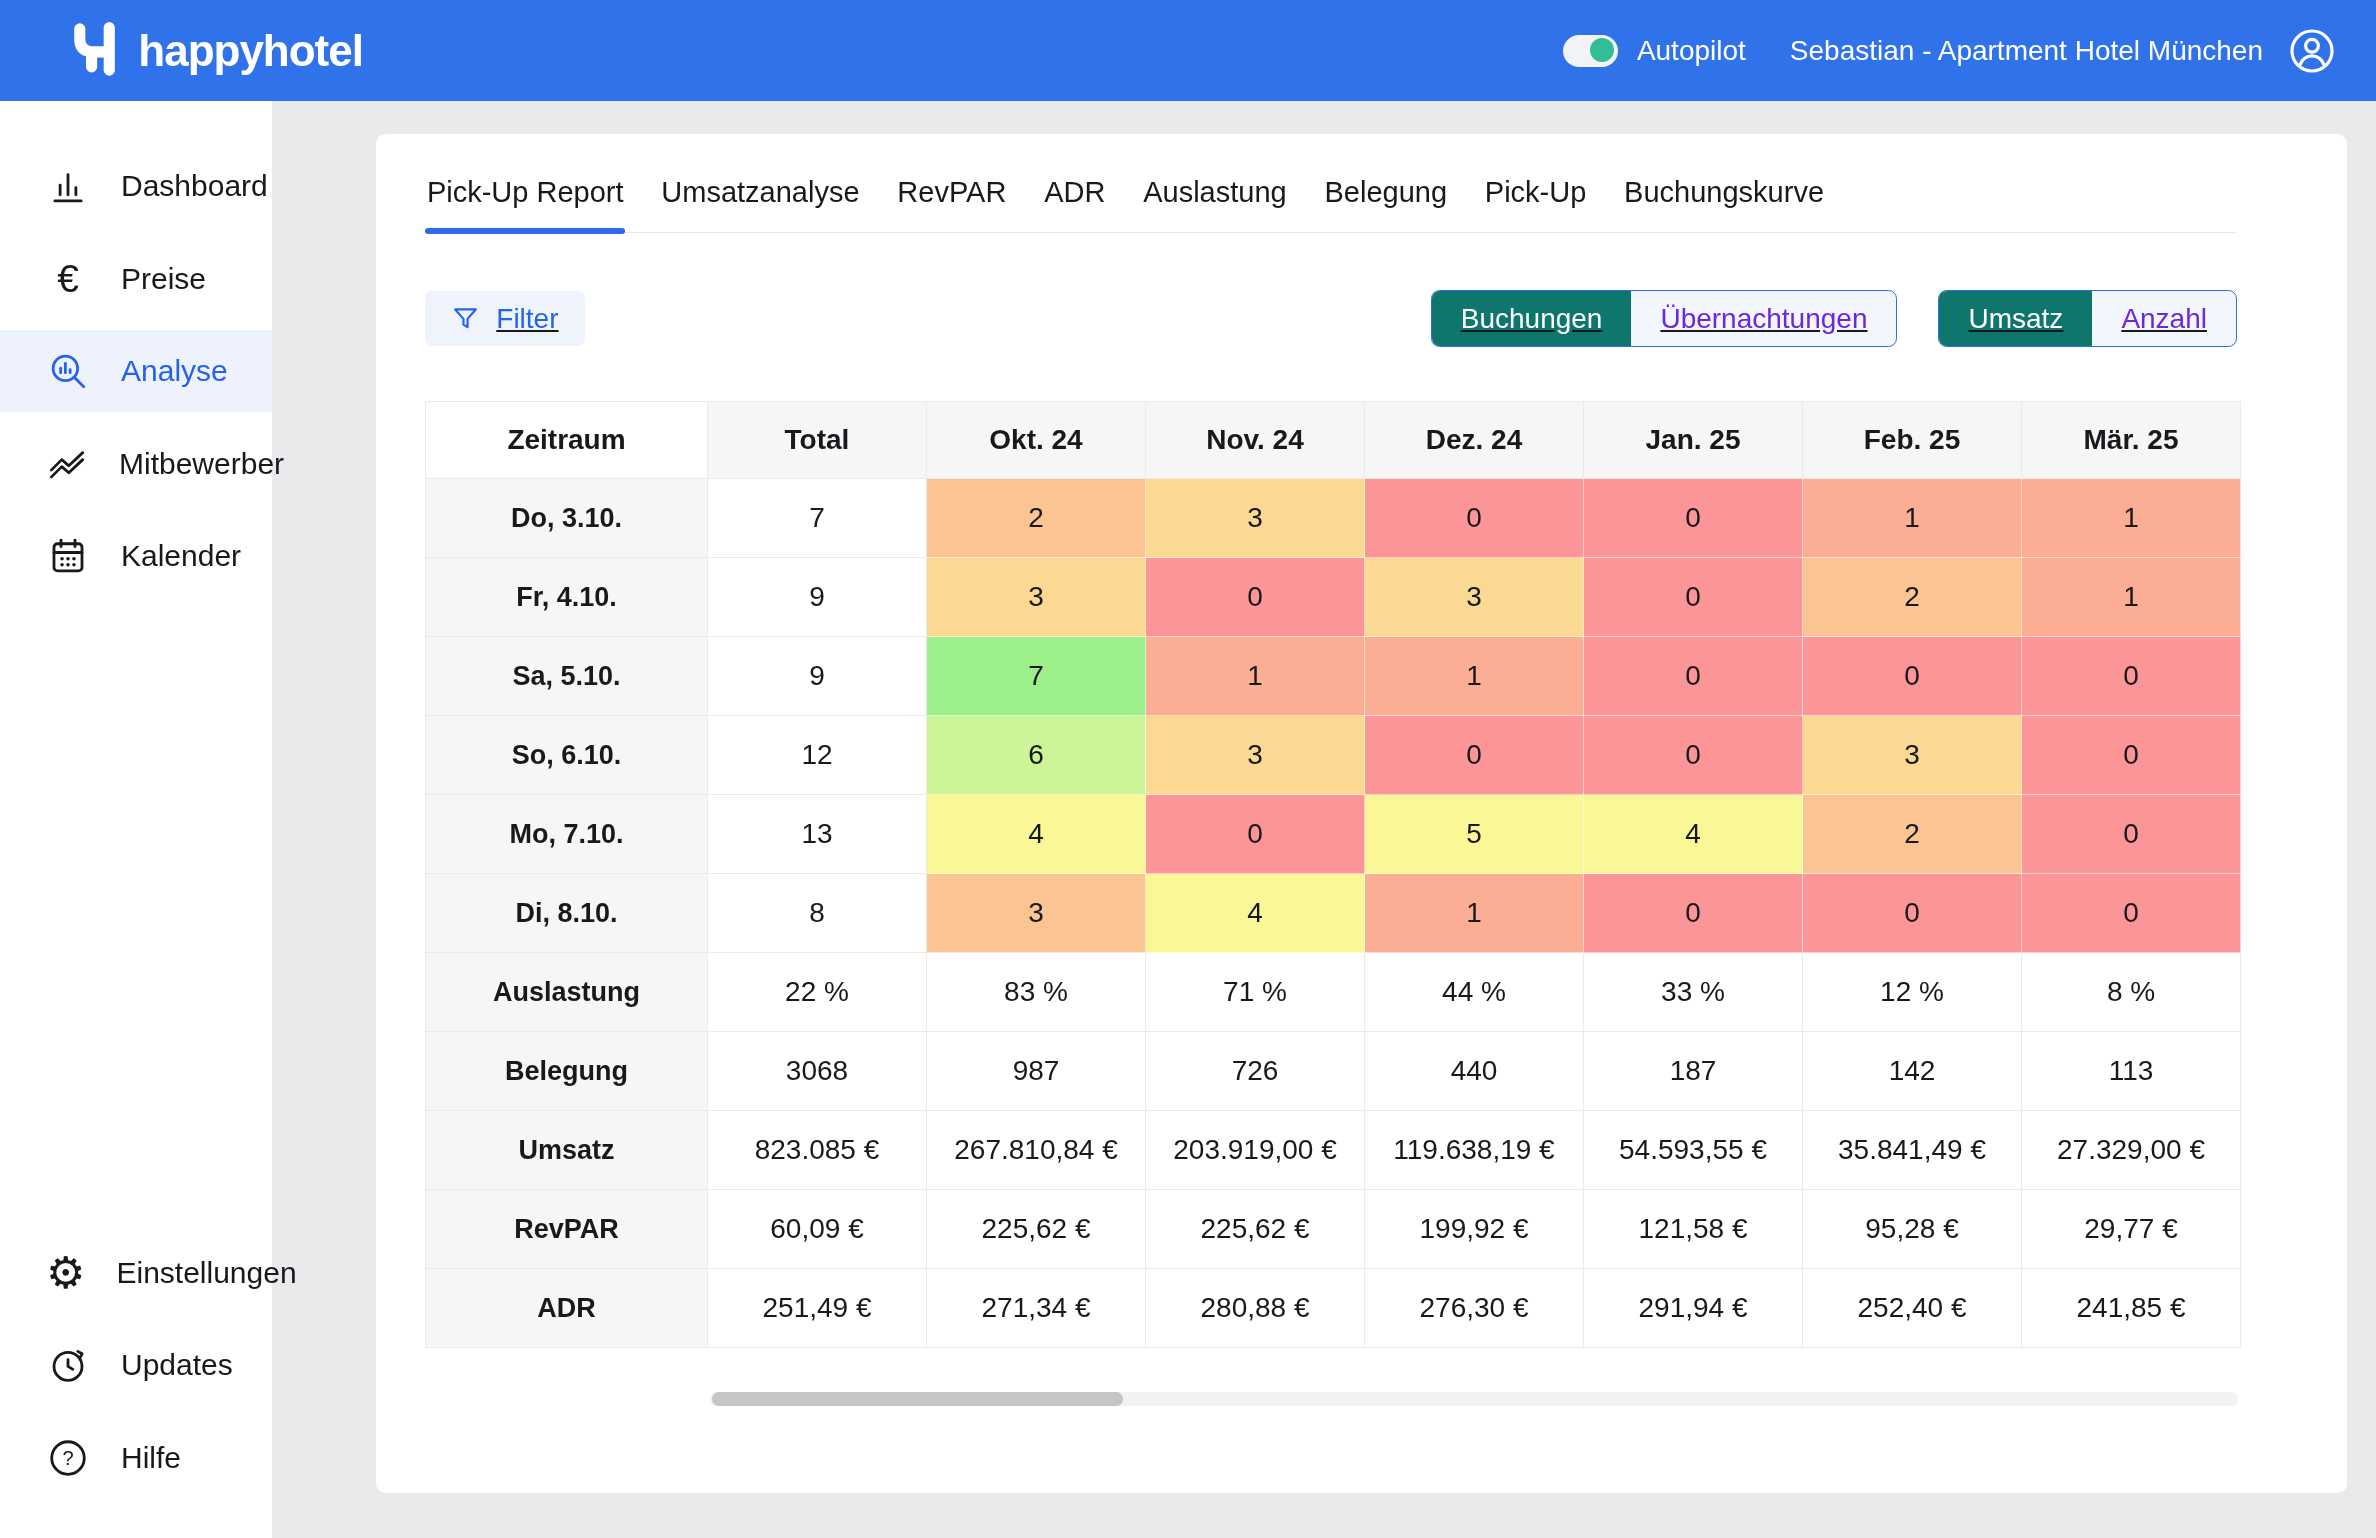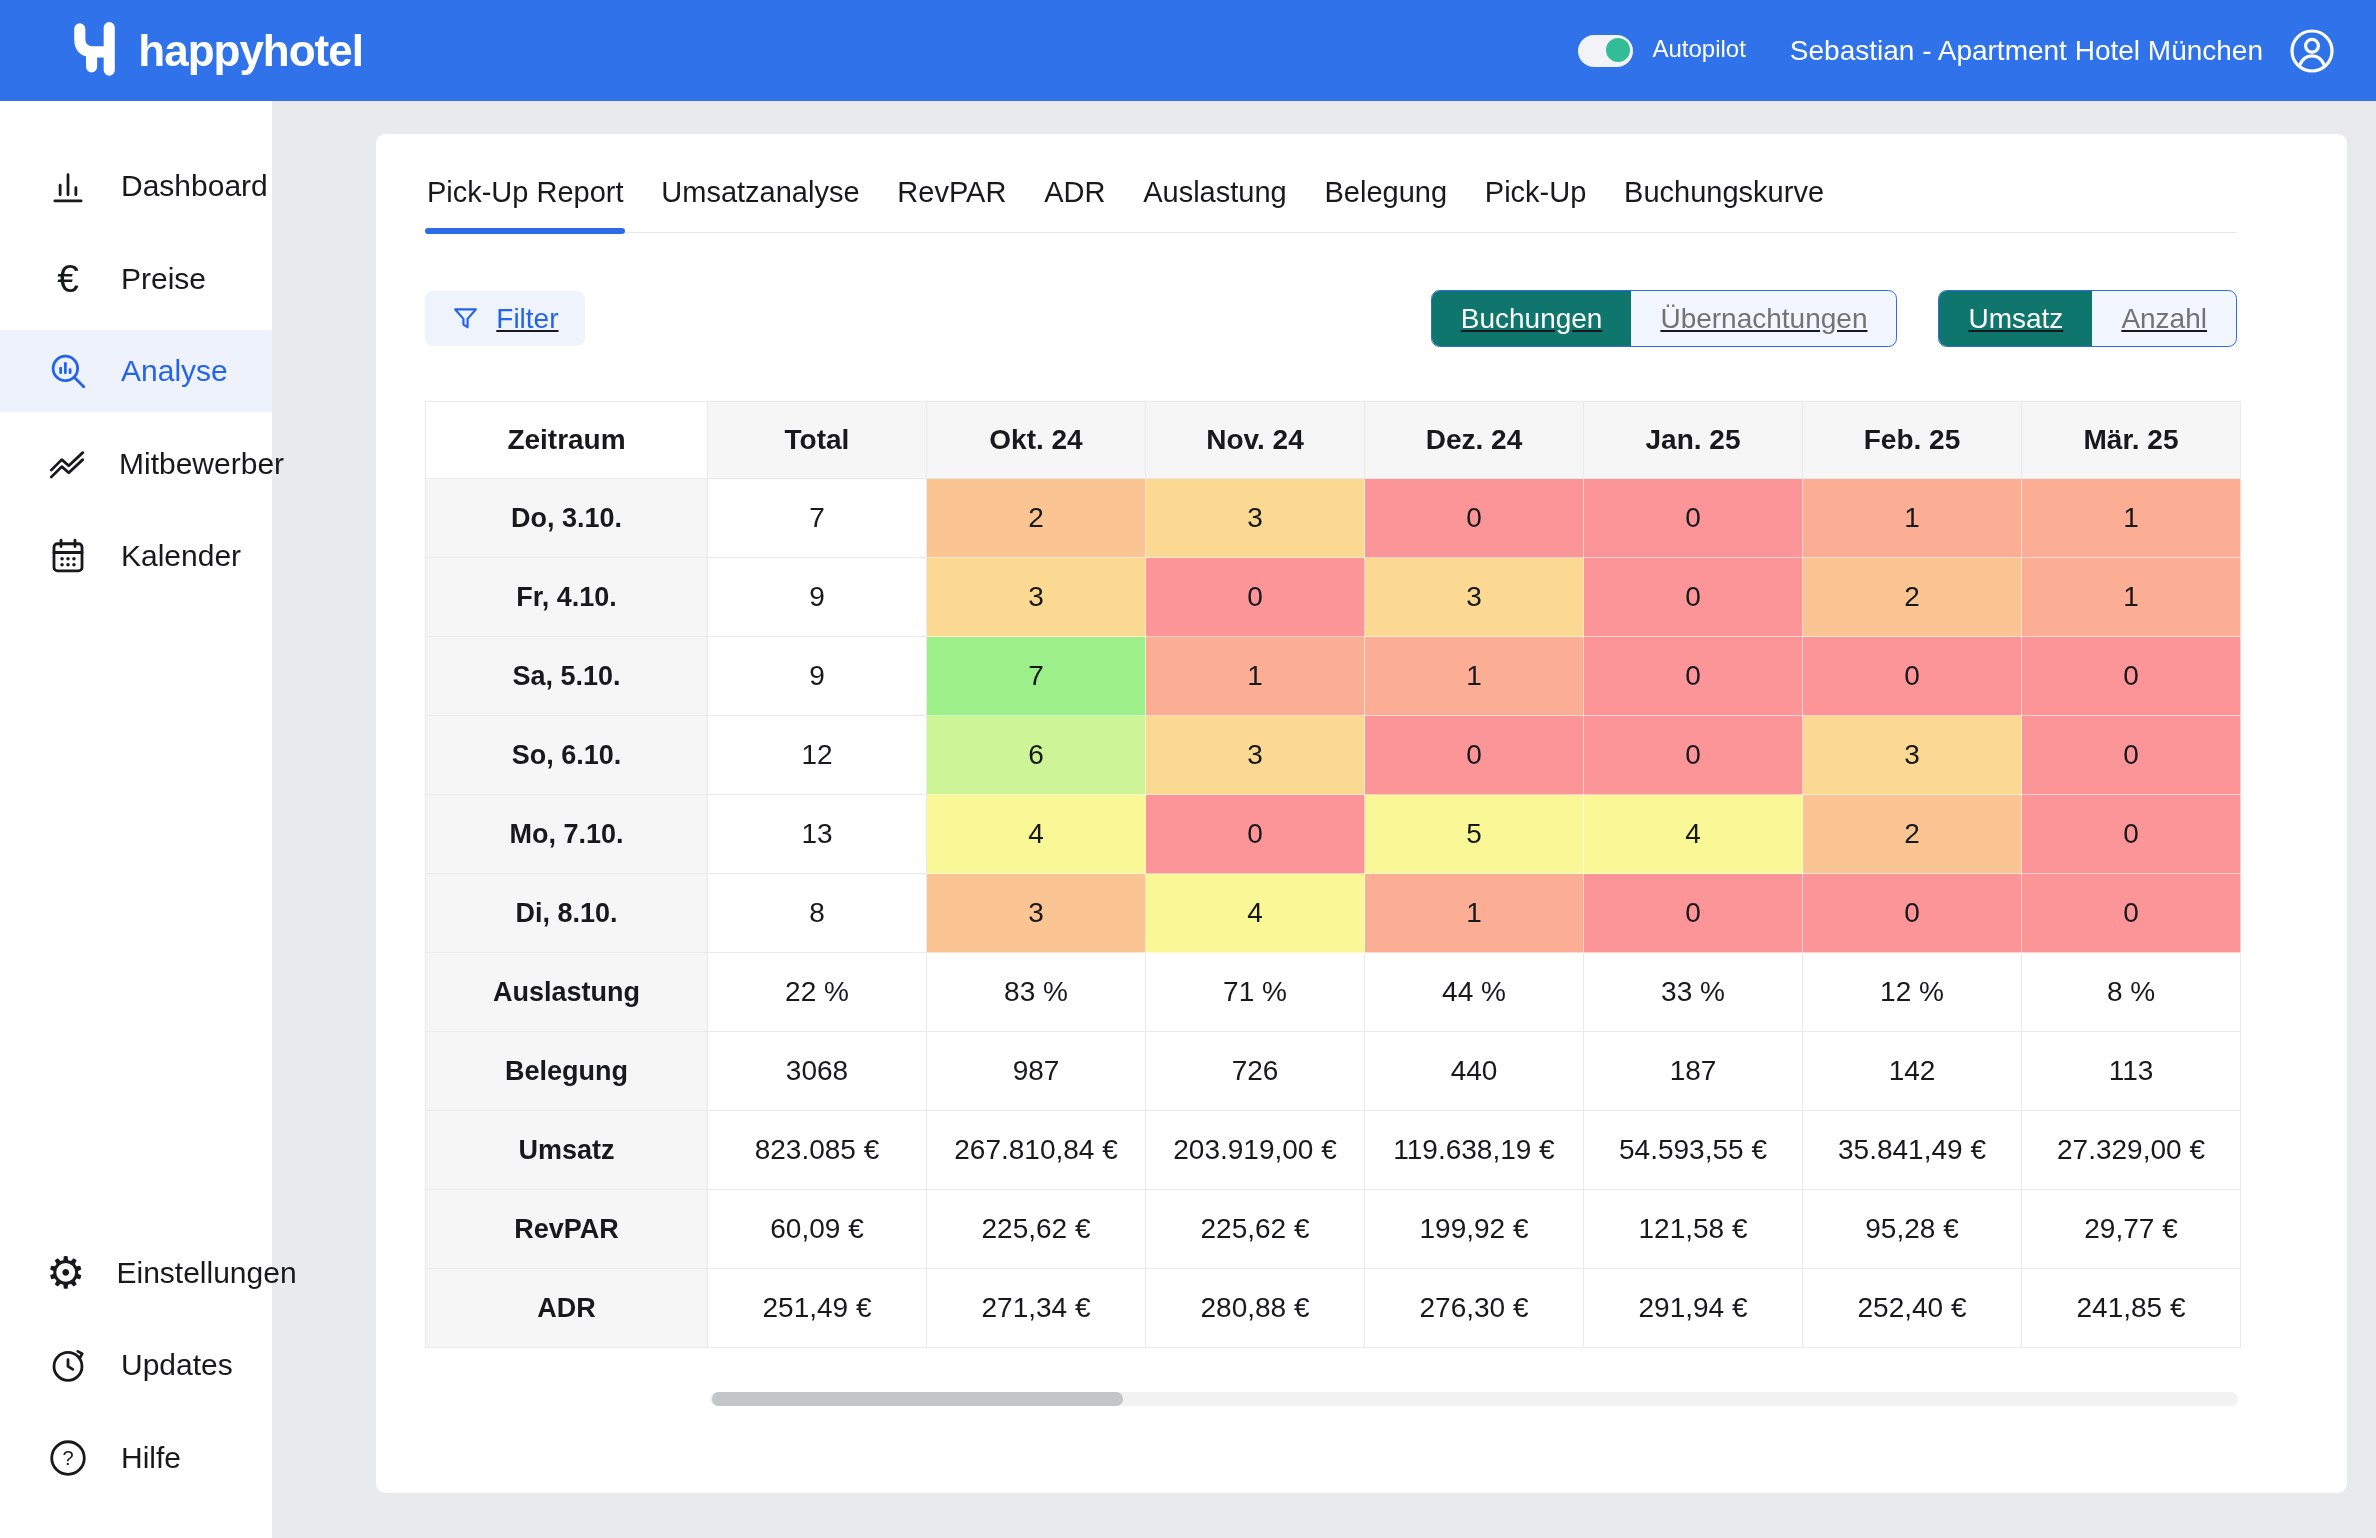--- a/index.html
+++ b/index.html
@@ -7,21 +7,21 @@
     width:2376px;height:1538px;position:relative;overflow:hidden;
     background:#E9EAEC;font-family:"Liberation Sans",sans-serif;
     -webkit-font-smoothing:antialiased;color:#17191C;
   }
   
   .topbar{position:absolute;top:0;left:0;width:2376px;height:101px;background:#3072E9;
     display:flex;align-items:center;box-sizing:border-box;padding:0 40px 0 68px;color:#fff;}
   .brand{display:flex;align-items:center;gap:15.3px;}
   .brand-text{font-size:44px;font-weight:700;letter-spacing:-1px;}
   .top-right{margin-left:auto;display:flex;align-items:center;gap:44px;}
-  .autopilot{display:flex;gap:19px;font-size:24px;}
+  .autopilot{display:flex;gap:19px;font-size:28px;}
   .switch{width:55px;height:32px;border-radius:16.3px;background:#F1F3F6;position:relative;cursor:pointer;}
   .switch .knob{position:absolute;top:3.8px;right:3.8px;width:24px;height:24px;border-radius:50%;background:#33BD96;}
   .user-menu{display:flex;align-items:center;gap:25px;cursor:pointer;}
   .user-name{font-size:28px;}
   
   .sidebar{position:absolute;top:101px;left:0;width:272px;bottom:0;background:#fff;
     display:flex;flex-direction:column;box-sizing:border-box;padding:44px 0 29px;}
   .side-item{height:82px;margin-bottom:10.5px;display:flex;align-items:center;gap:31px;
     padding-left:46px;font-size:30px;color:#17191C;cursor:pointer;}
   .side-item .icn{width:44px;display:flex;justify-content:center;align-items:center;}
@@ -39,21 +39,21 @@
   .tab.active::after{content:"";position:absolute;left:0;right:0;bottom:-1.9px;height:6.7px;
     background:#2D6BE8;border-radius:3.8px;}
   
   .controls{margin-top:57px;display:flex;align-items:center;text-decoration:underline;}
   .filter-btn{display:flex;align-items:center;gap:16.3px;height:55px;padding:0 26px;border:none;
     border-radius:7.6px;background:#EEF3FC;color:#2563EB;font-size:28px;cursor:pointer;
     font-family:"Liberation Sans",sans-serif;}
   .seg-groups{margin-left:auto;display:flex;gap:41px;}
   .seg-group{display:flex;height:55px;border:1.9px solid #2D6BE8;border-radius:8.6px;overflow:hidden;
     background:#F2F6FE;}
-  .seg{border:none;background:transparent;color:#737373;font-size:28px;padding:0 29px;
+  .seg{border:none;background:transparent;color:#6d28d9;font-size:28px;padding:0 29px;
     display:flex;align-items:center;cursor:pointer;font-family:"Liberation Sans",sans-serif;}
   .seg.active{background:#0f766e;color:#fff;}
   
   .pickup-table{margin-top:54px;border-collapse:collapse;table-layout:fixed;width:1812px;}
   .pickup-table th,.pickup-table td{height:78px;text-align:center;vertical-align:middle;
     font-size:28px;border:1px solid #EAEAEA;padding:0;font-weight:400;}
   .pickup-table thead th{height:76px;background:#F6F6F6;font-weight:700;}
   .pickup-table thead th.corner{background:#fff;}
   .pickup-table th.row-label{background:#F6F6F6;font-weight:700;font-size:27px;}
   .pickup-table td[data-color]{border-color:rgba(255,255,255,0.55);}

